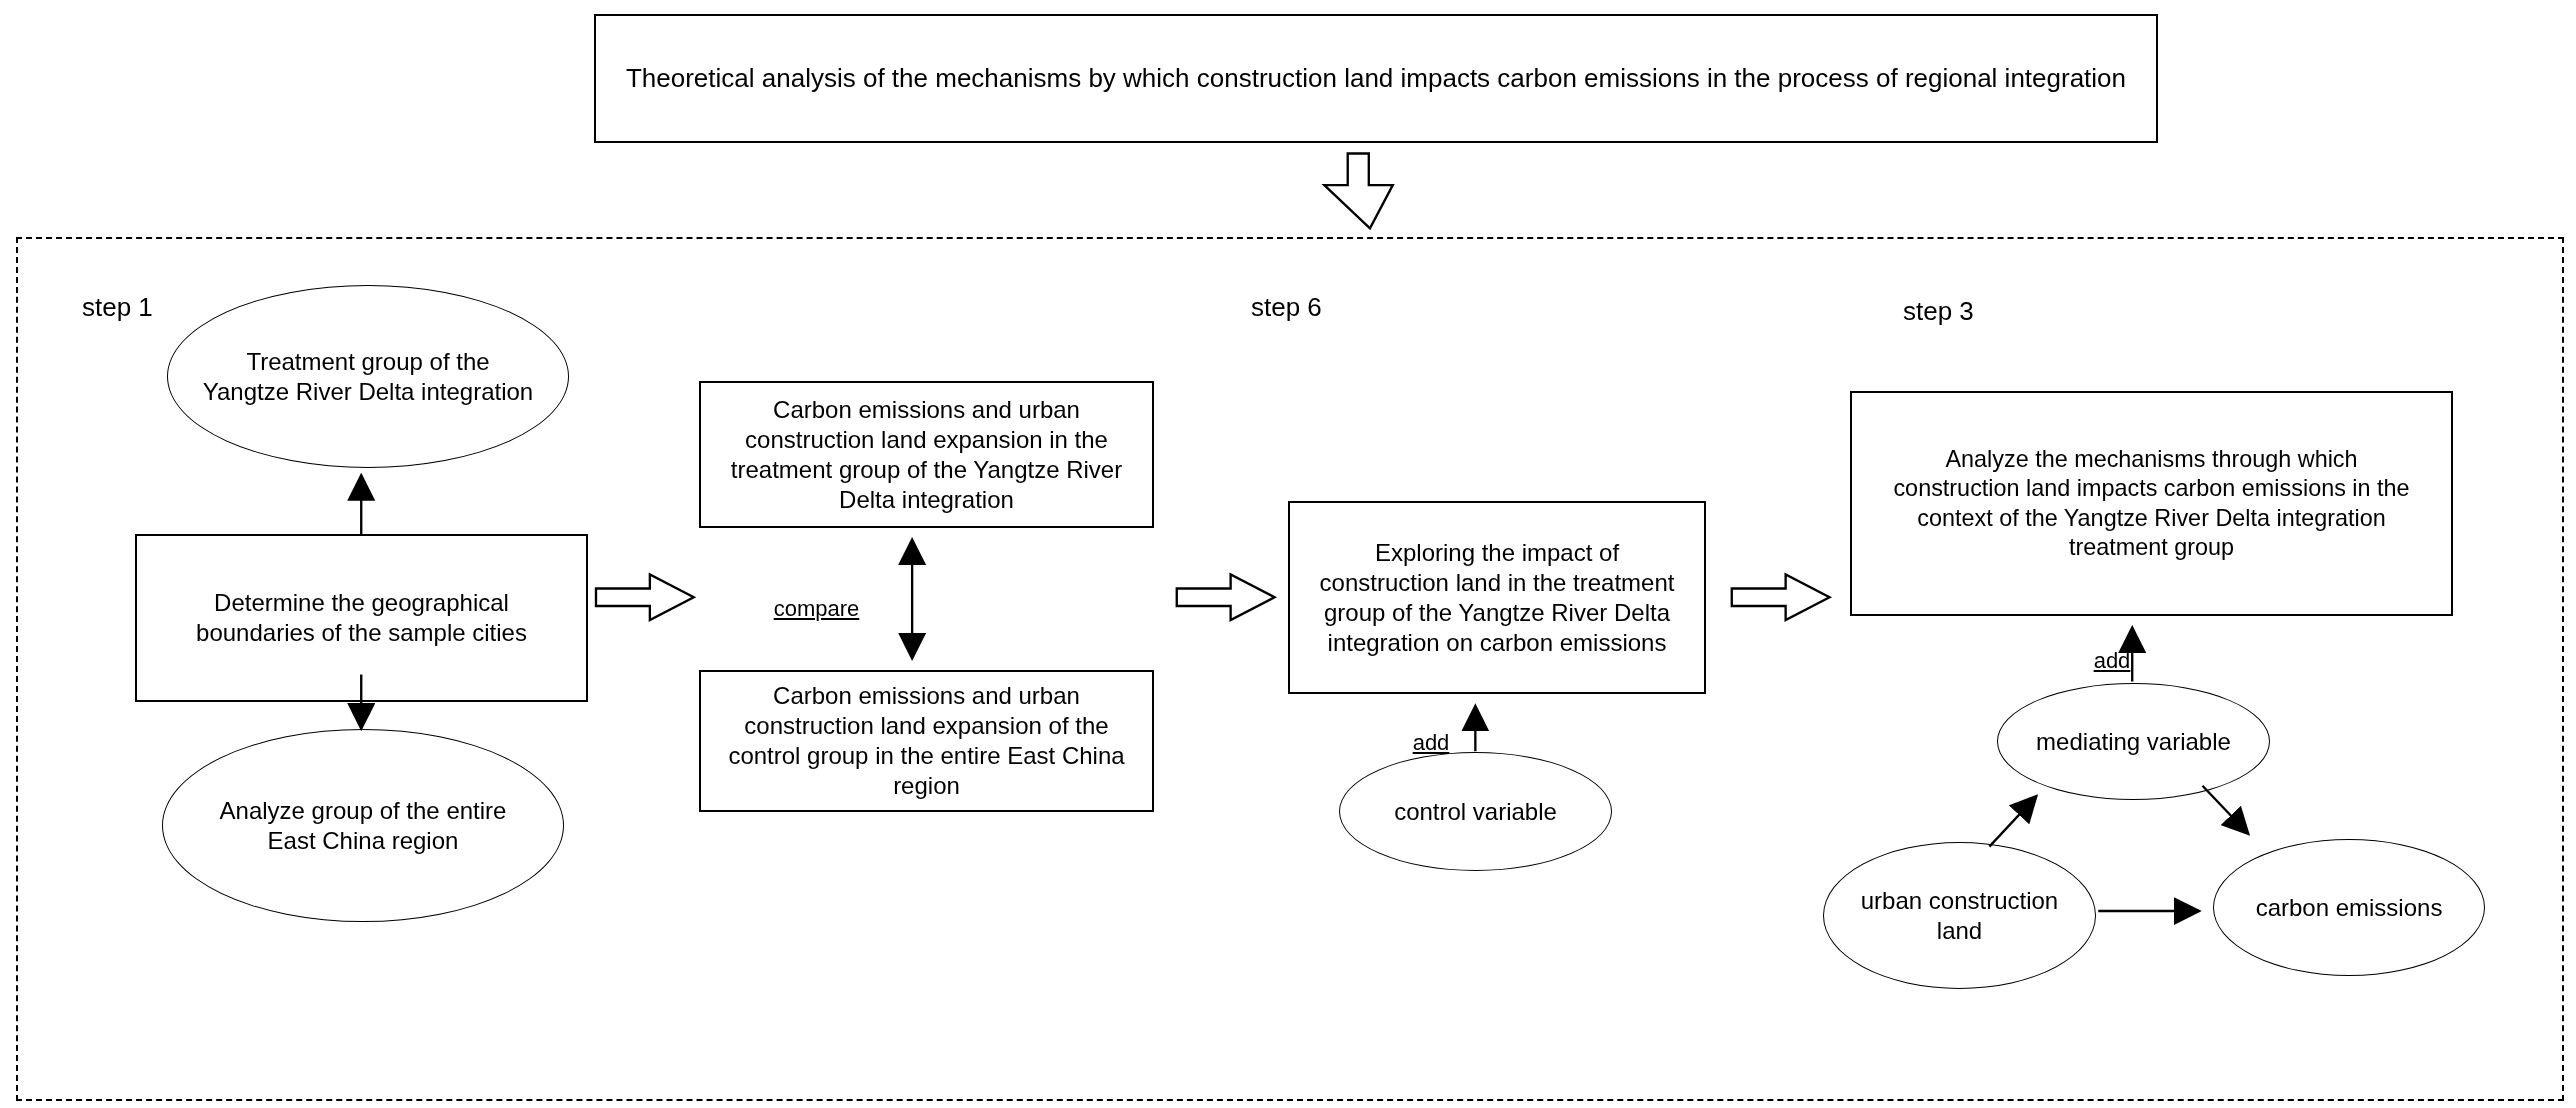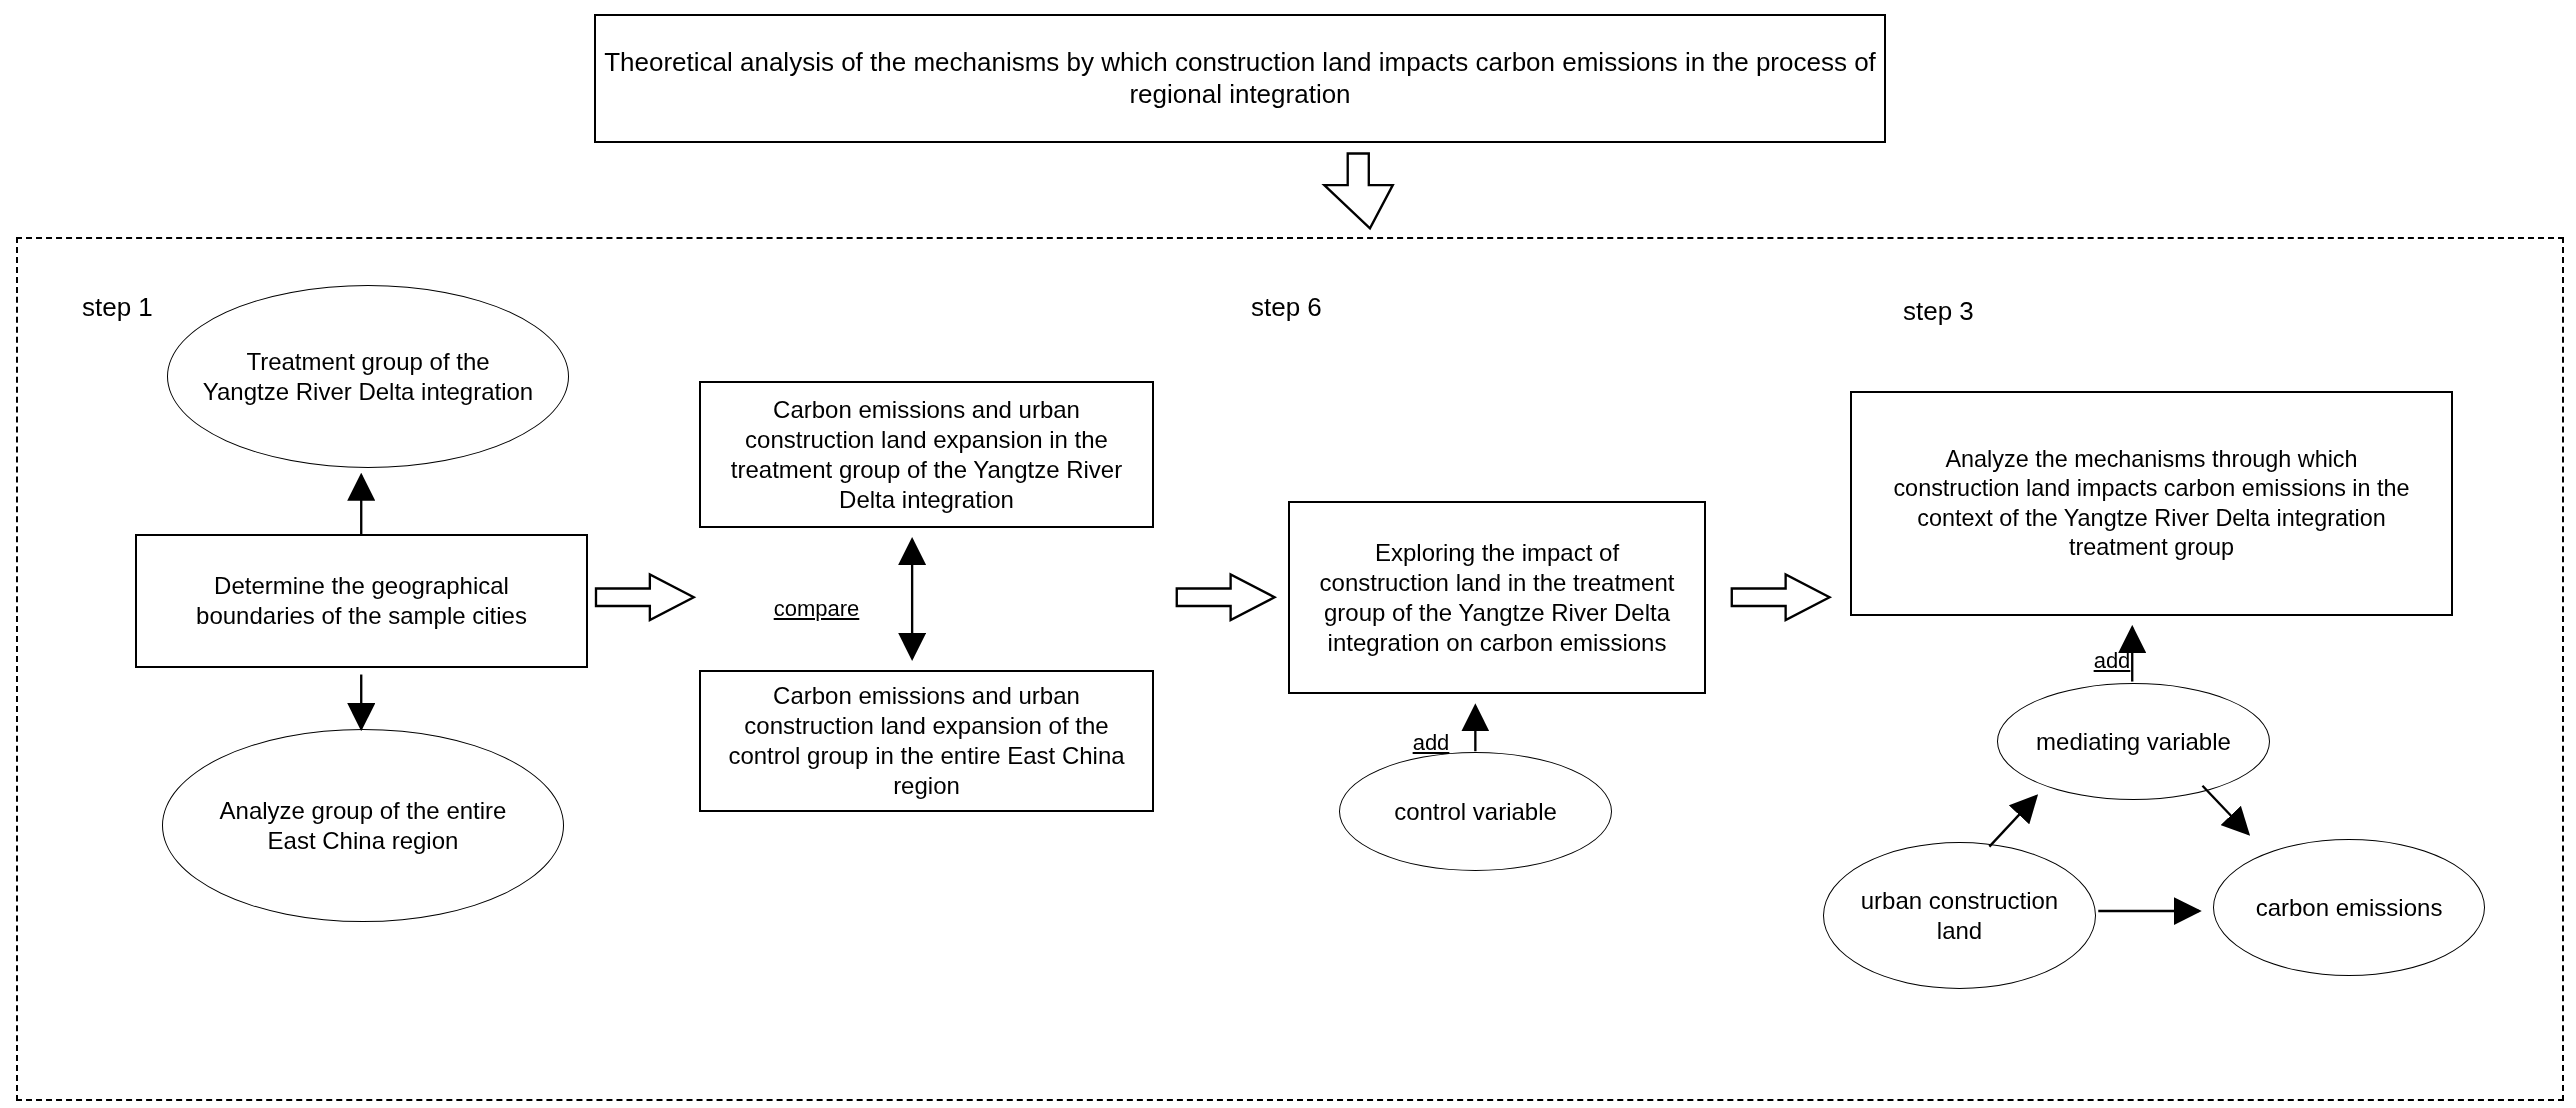--- a/index.html
+++ b/index.html
@@ -44,39 +44,39 @@
     z-index: 3;
     text-decoration: underline;
   }
   .step-label {
     position: absolute;
     font-size: 26px;
     z-index: 3;
     margin-left: 32px;
   }
   #title-box {
-    left: 594px; top: 13.5px; width: 1292px; height: 129px;
+    left: 594px; top: 13.5px; width: 1564px; height: 129px;
     font-size: 26px;
   }
   #dashed-container {
     position: absolute;
     left: 16px; top: 237px; width: 2548px; height: 864px;
     border: 2.3px dashed #000000;
     box-sizing: border-box;
     z-index: 1;
   }
   #connector-layer {
     position: absolute;
     left: 0; top: 0; width: 2576px; height: 1109px;
     z-index: 2;
     pointer-events: none;
   }
   
   #treatment-ellipse { left: 167px;  top: 285px;  width: 402px; height: 183px; }
-  #boundaries-rect   { left: 135px;  top: 534px;  width: 453px; height: 134px; }
+  #boundaries-rect   { left: 135px;  top: 534px;  width: 453px; height: 168px; }
   #control-ellipse   { left: 162px;  top: 729px; width: 402px; height: 193px; }
   #compare-label     { left: 755px; top: 591px; width: 123px; height: 35px; }
   #treatment-data-rect { left: 699px; top: 381px;  width: 455px; height: 147px; }
   #control-data-rect   { left: 699px; top: 670px; width: 455px; height: 142px; }
   
   #step2-rect  { left: 1288px; top: 501px;  width: 418px; height: 193px; }
   #add-label-2 { left: 1396px; top: 725px; width: 70px; height: 35px; }
   #control-variable-ellipse { left: 1339px; top: 752px; width: 273px; height: 119px; }
   
   #step3-rect  { left: 1850px; top: 391px;  width: 603px; height: 225px; font-size: 23.4px; }

